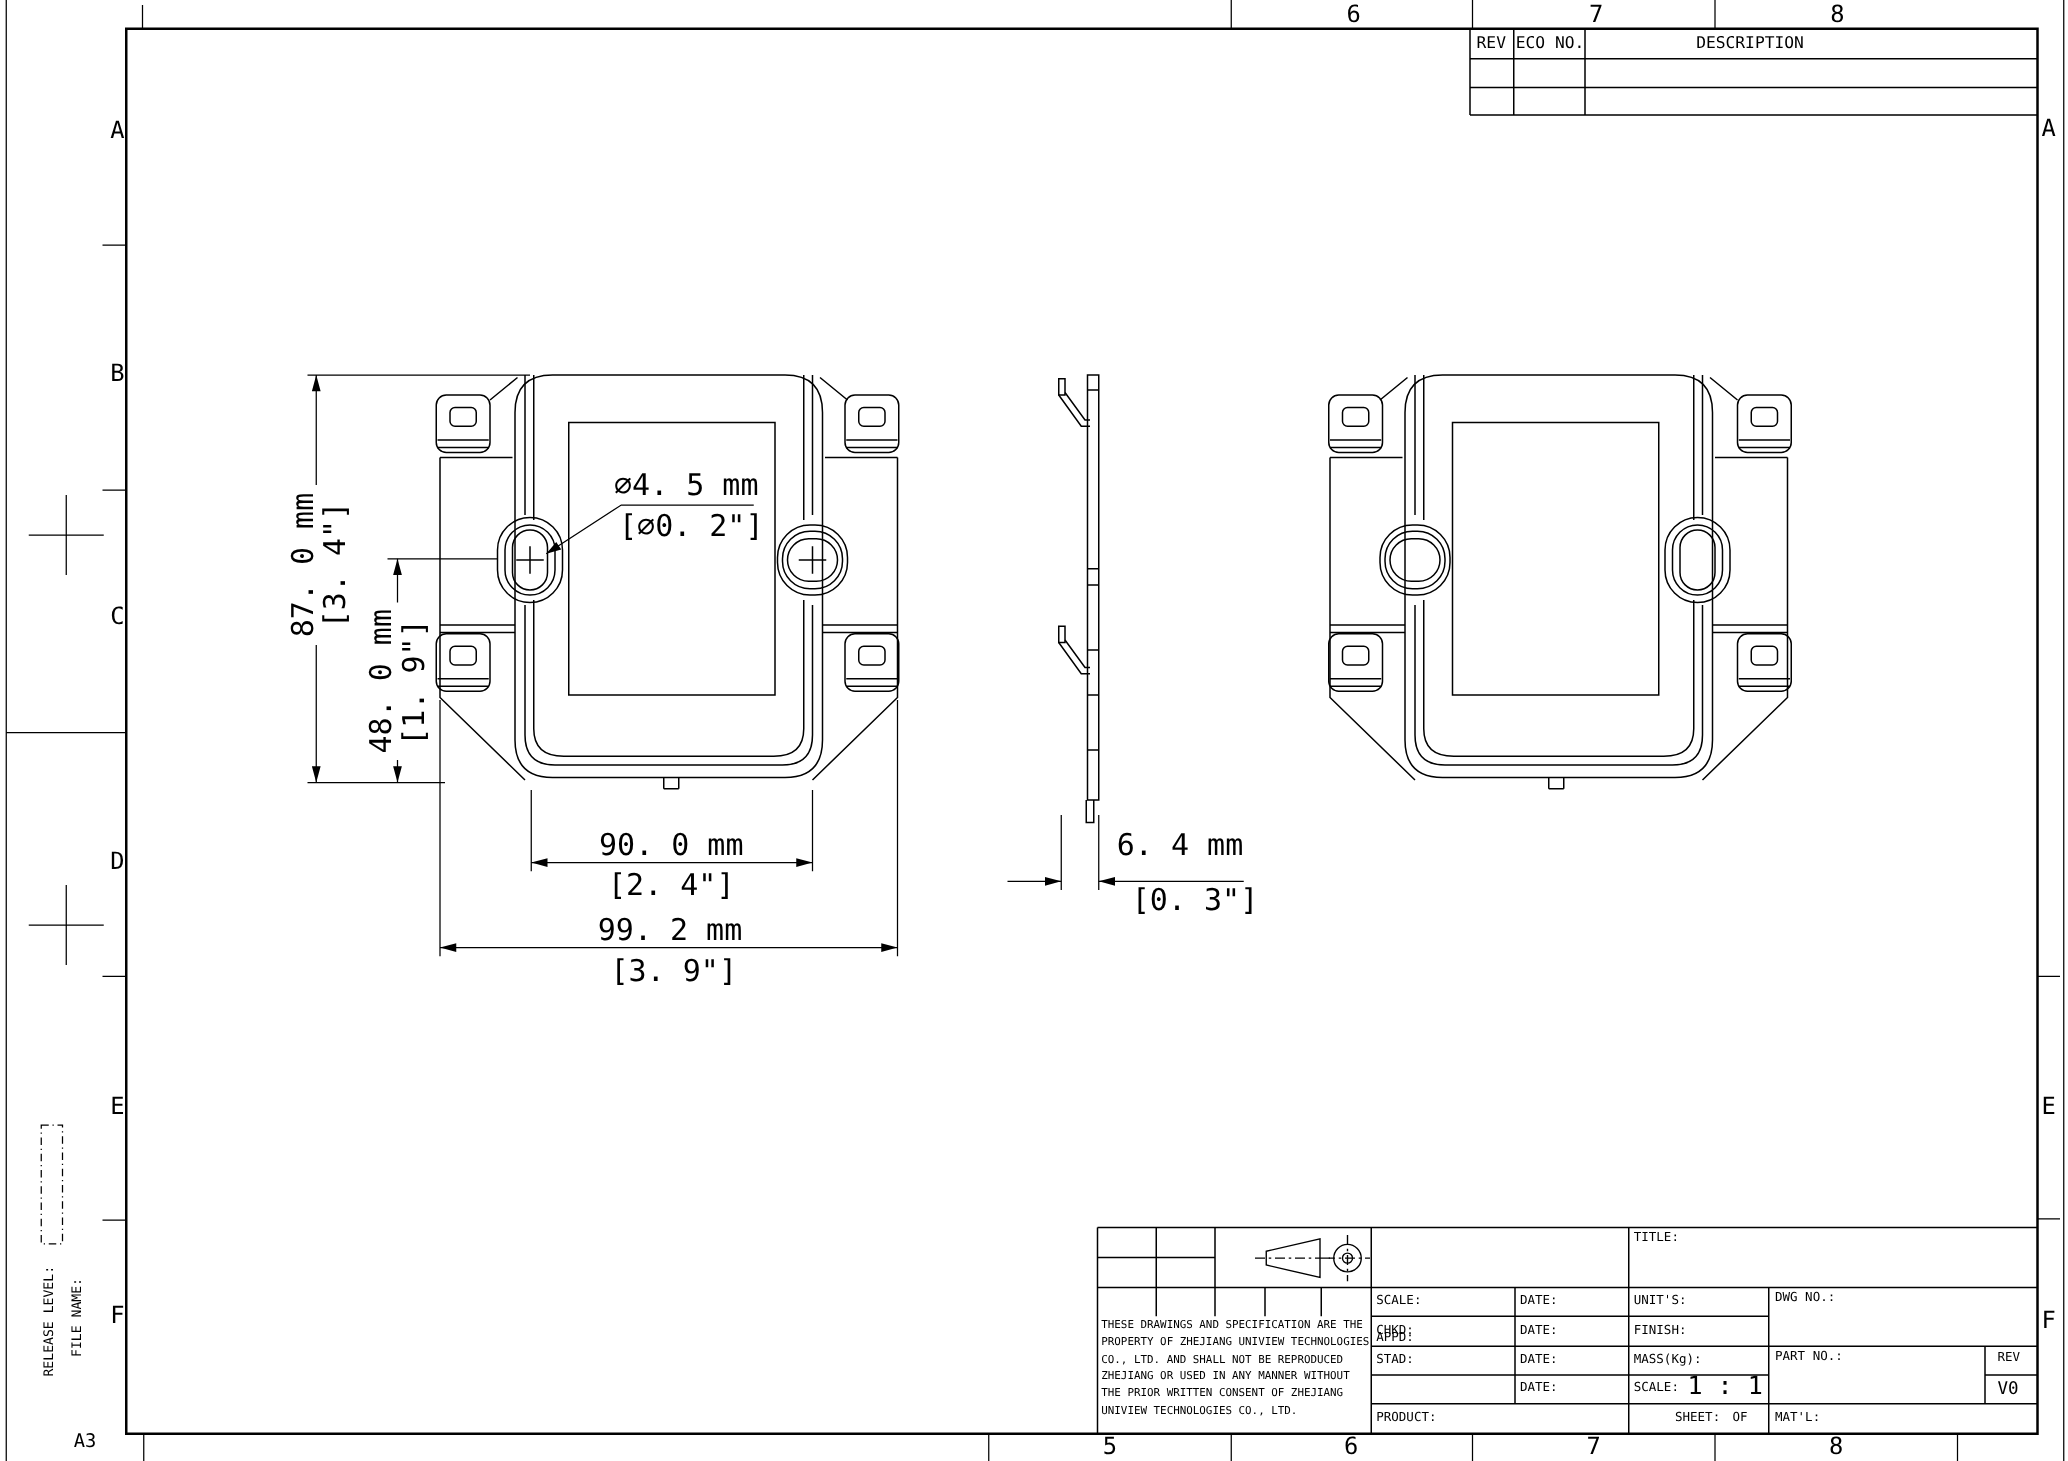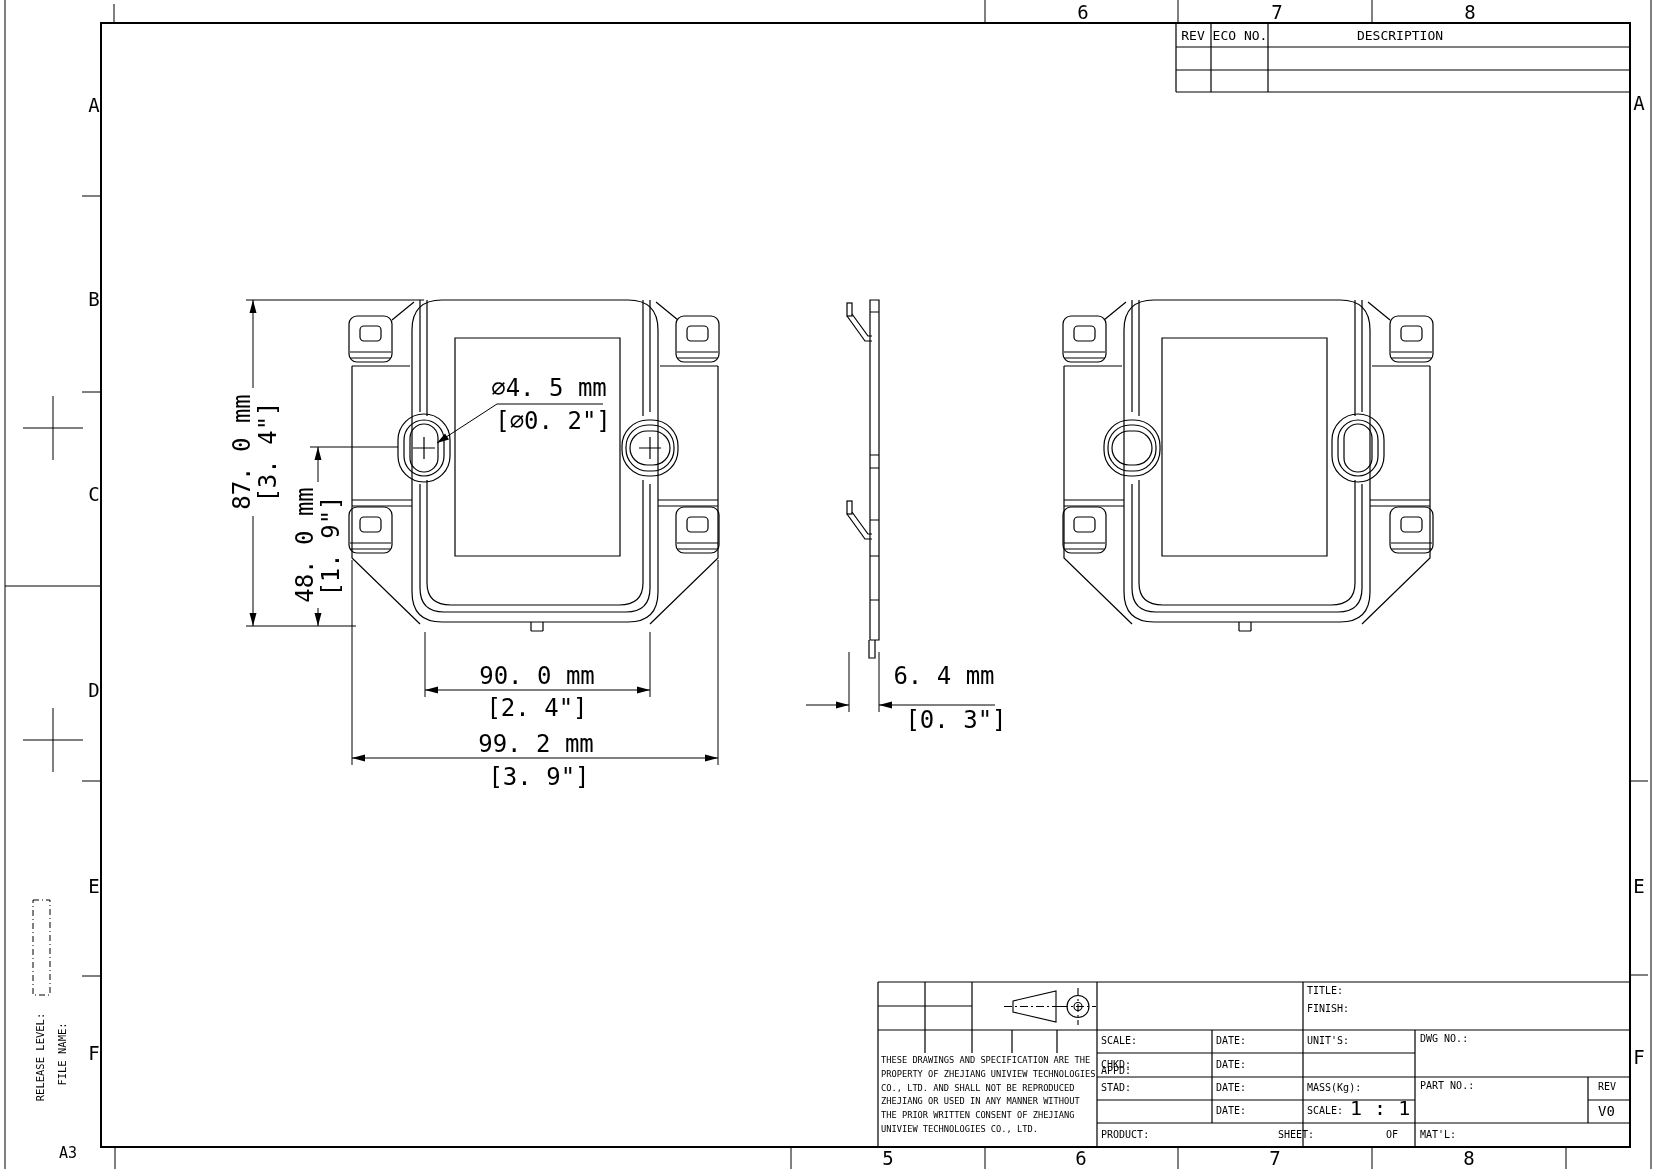--- a/index.html
+++ b/index.html
@@ -192,25 +192,25 @@
 <div class="t tb" style="left:1101px;top:1036px">SCALE:</div>
 <div class="t tb" style="left:1216px;top:1036px">DATE:</div>
 <div class="t tb" style="left:1101px;top:1060px">CHKD:</div>
 <div class="t tb" style="left:1216px;top:1060px">DATE:</div>
 <div class="t tb" style="left:1101px;top:1083px">STAD:</div>
 <div class="t tb" style="left:1216px;top:1083px">DATE:</div>
 <div class="t tb" style="left:1101px;top:1066px">APPD:</div>
 <div class="t tb" style="left:1216px;top:1106px">DATE:</div>
 <div class="t tb" style="left:1101px;top:1130px">PRODUCT:</div>
 <div class="t tb" style="left:1307px;top:1036px">UNIT'S:</div>
-<div class="t tb" style="left:1307px;top:1004px">FINISH:</div>
+<div class="t tb" style="left:1307px;top:1060px">FINISH:</div>
 <div class="t tb" style="left:1307px;top:1083px">MASS(Kg):</div>
 <div class="t tb" style="left:1307px;top:1106px">SCALE:</div>
 <div class="t" style="left:1350px;top:1098px;font-size:20px">1 : 1</div>
-<div class="t tb" style="left:1278px;top:1130px">SHEET:</div>
+<div class="t tb" style="left:1340px;top:1130px">SHEET:</div>
 <div class="t tb" style="left:1386px;top:1130px">OF</div>
 <div class="t tb" style="left:1420px;top:1034px">DWG NO.:</div>
 <div class="t tb" style="left:1420px;top:1081px">PART NO.:</div>
 <div class="t tb" style="left:1598px;top:1082px">REV</div>
 <div class="t" style="left:1598px;top:1104px;font-size:14px">V0</div>
 <div class="t tb" style="left:1420px;top:1130px">MAT'L:</div>
 
 <div class="t note" style="left:881px;top:1056px">THESE DRAWINGS AND SPECIFICATION ARE THE</div>
 <div class="t note" style="left:881px;top:1070px">PROPERTY OF ZHEJIANG UNIVIEW TECHNOLOGIES</div>
 <div class="t note" style="left:881px;top:1084px">CO., LTD. AND SHALL NOT BE REPRODUCED</div>

